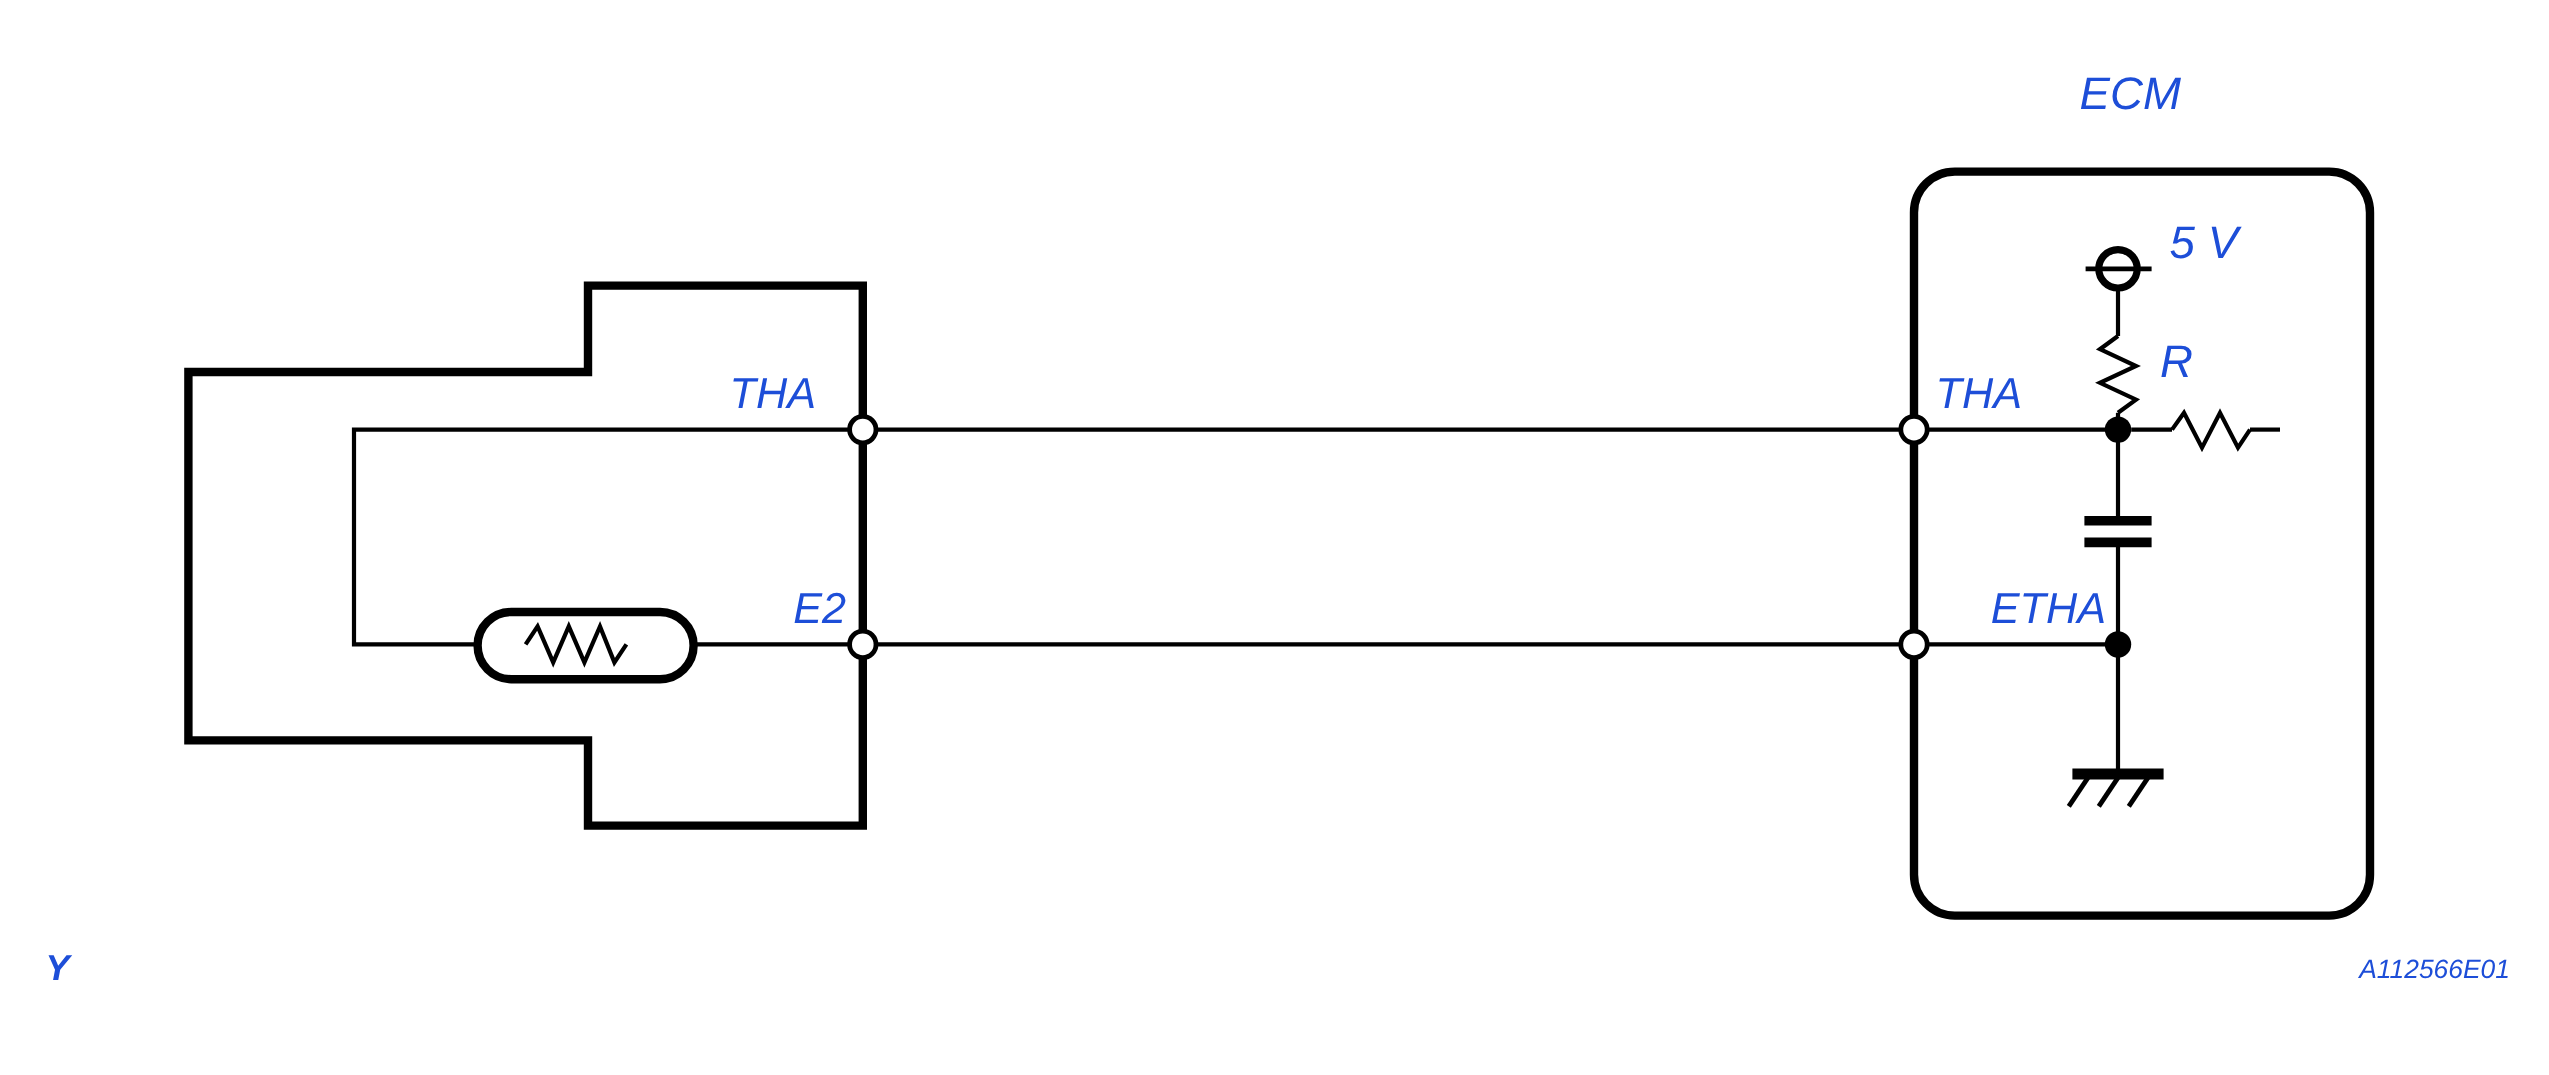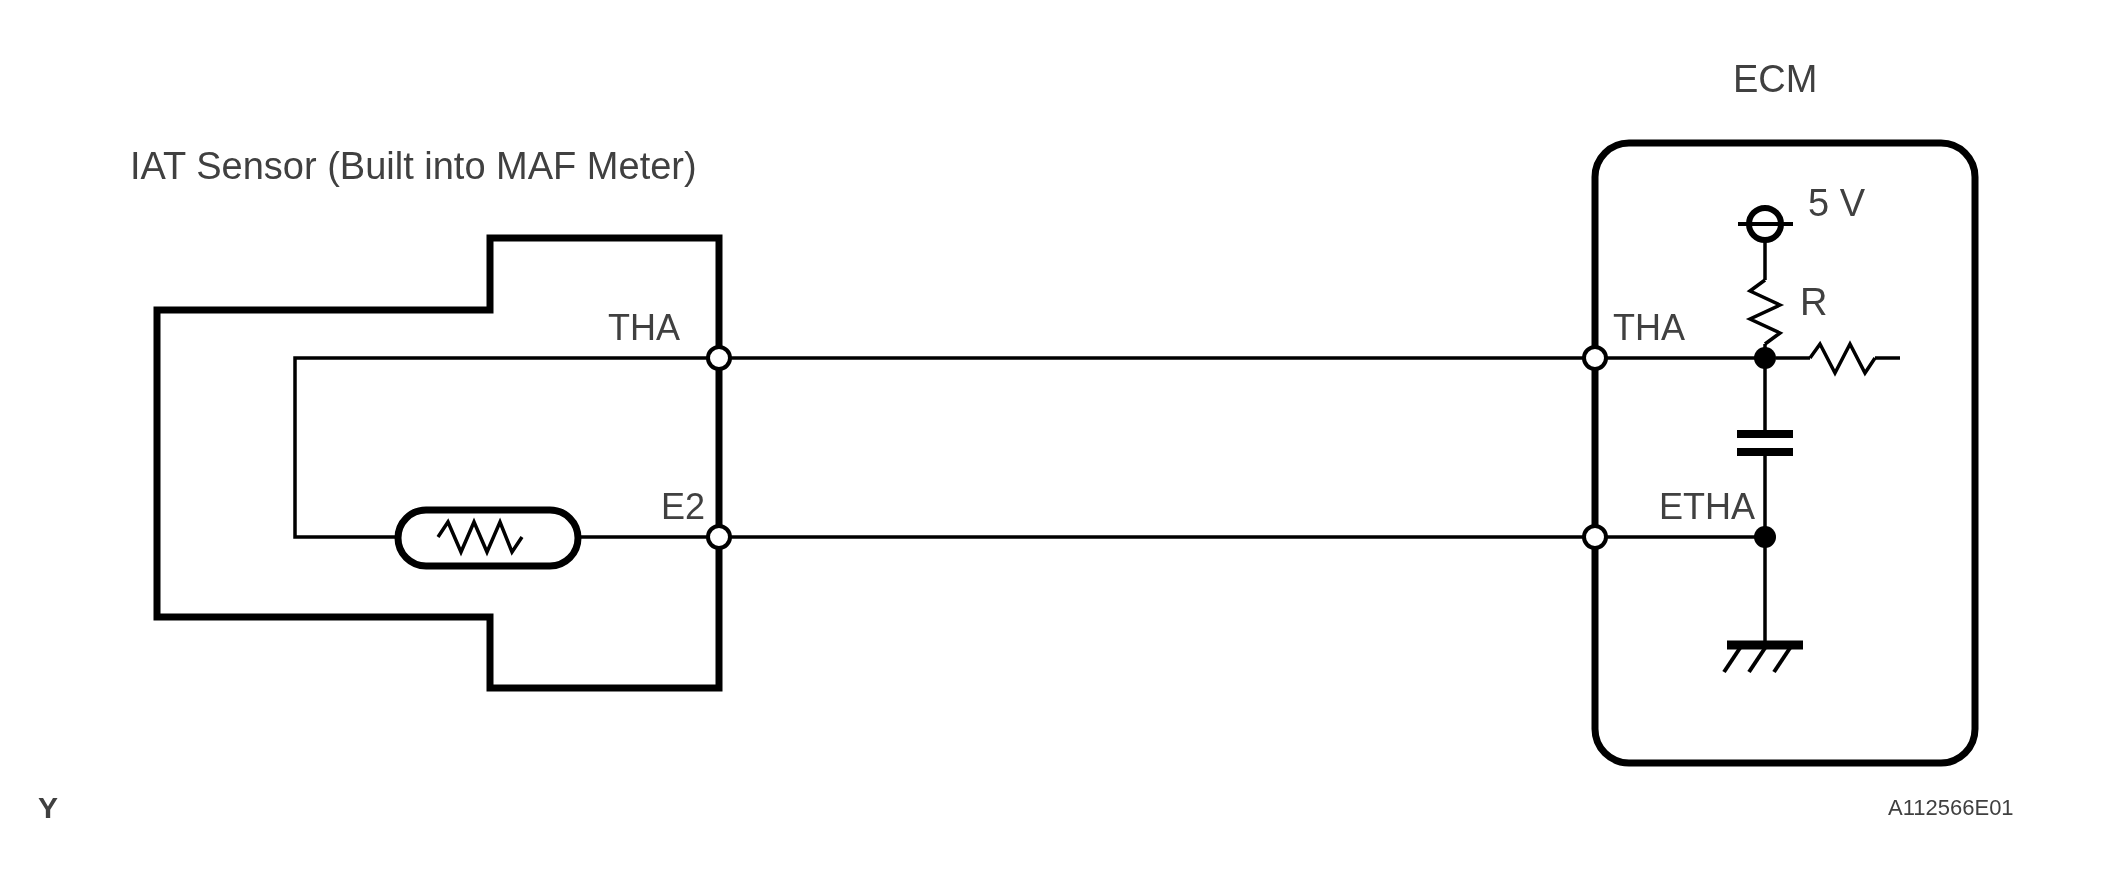--- a/index.html
+++ b/index.html
@@ -28,22 +28,23 @@
     left: 0;
     top: 0;
     width: 2124px;
     height: 896px;
     display: block;
   }
   .lbl {
     position: absolute;
     white-space: pre;
     font-family: "Liberation Sans", sans-serif;
-    color: #404040;
+    color: #1d4ed8;
     line-height: 1;
+    font-style: italic;
   }
   .lbl-title   { font-size: 38px; }
   .lbl-pin     { font-size: 36px; }
   .lbl-volt    { font-size: 38px; }
   .lbl-res     { font-size: 38px; }
   .lbl-corner  { font-size: 30px; font-weight: bold; }
   .lbl-partno  { font-size: 22px; }
 </style>
 </head>
 <body>
@@ -98,33 +99,32 @@
     <polyline points="1810,358 1820,344 1835,373 1850,344 1865,373 1875,358" fill="none" stroke="#000000" stroke-width="3.5" stroke-linejoin="miter"></polyline>
     <line x1="1875" y1="358" x2="1900" y2="358" stroke="#000000" stroke-width="3.5"></line>
 
     <line x1="1727" y1="645" x2="1803" y2="645" stroke="#000000" stroke-width="9"></line>
     <line x1="1740" y1="648" x2="1724" y2="672" stroke="#000000" stroke-width="4"></line>
     <line x1="1765" y1="648" x2="1749" y2="672" stroke="#000000" stroke-width="4"></line>
     <line x1="1790" y1="648" x2="1774" y2="672" stroke="#000000" stroke-width="4"></line>
 
   </svg>
 
-  <div class="lbl lbl-title" style="left:130px; top:147px;">IAT Sensor (Built into MAF Meter)</div>
 
   <div class="lbl lbl-title" style="left:1733px; top:60px;">ECM</div>
 
   <div class="lbl lbl-pin" style="left:608px; top:310px;">THA</div>
 
   <div class="lbl lbl-pin" style="left:637px; top:489px;margin-left:24px;">E2</div>
 
   <div class="lbl lbl-pin" style="left:1613px; top:310px;">THA</div>
 
   <div class="lbl lbl-pin" style="left:1659px; top:489px;">ETHA</div>
 
   <div class="lbl lbl-volt" style="left:1808px; top:184px;">5 V</div>
 
   <div class="lbl lbl-res" style="left:1800px; top:283px;">R</div>
 
   <div class="lbl lbl-corner" style="left:38px; top:793px;">Y</div>
 
-  <div class="lbl lbl-partno" style="left:1888px; top:797px;text-align:center;">A112566E01</div>
+  <div class="lbl lbl-partno" style="left:1966px; top:797px;text-align:center;">A112566E01</div>
 
 </div>
 
 </body></html>

